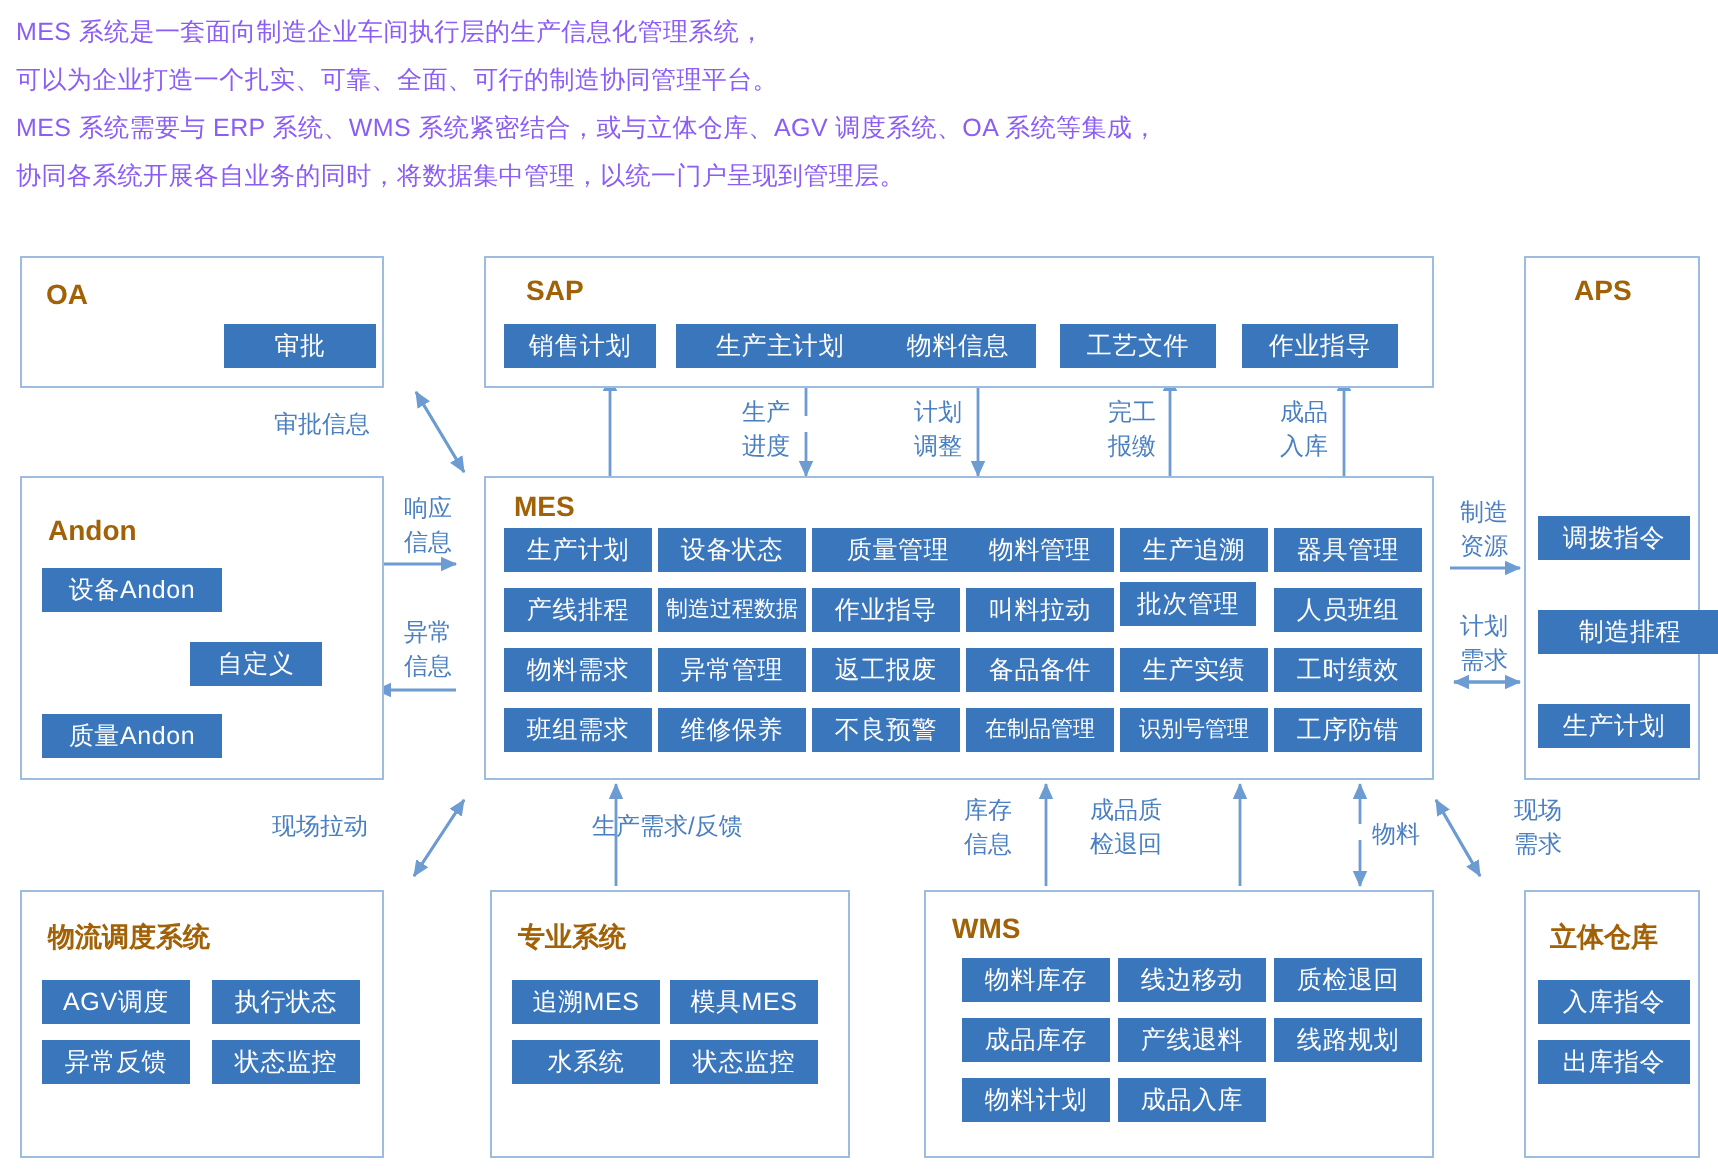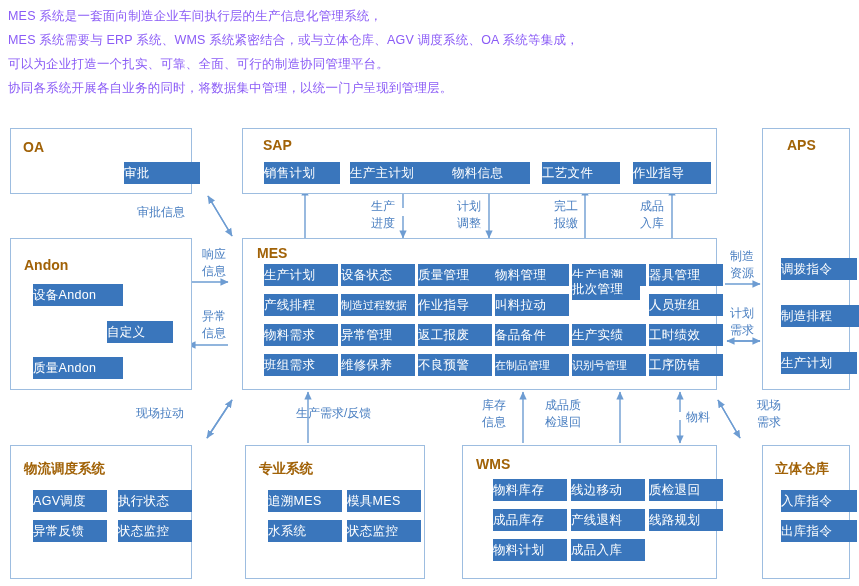--- a/index.html
+++ b/index.html
@@ -38,24 +38,24 @@
   .box-title.small{font-size:13.5px;}
 
   
   .tag{
     position:absolute;
     background:#3a76bc;
     color:#ffffff;
     font-size:12.5px;
     line-height:22px;
     height:22px;
+    text-align:center;
     white-space:nowrap;
     box-sizing:border-box;
     letter-spacing:0.3px;
-    margin-left:12px;
   }
   .tag.wide{font-size:11px;letter-spacing:0;}
 
   
   .clabel{
     position:absolute;
     color:#4a7fc1;
     font-size:12px;
     line-height:16px;
     white-space:nowrap;
@@ -66,22 +66,22 @@
   
   .arrow-svg{position:absolute;left:0;top:0;width:859px;height:586px;pointer-events:none;}
 </style>
 </head>
 <body>
 
 <div id="stage">
 
   <div class="intro">
     <div>MES 系统是一套面向制造企业车间执行层的生产信息化管理系统，</div>
+    <div>可以为企业打造一个扎实、可靠、全面、可行的制造协同管理平台。</div>
     <div>MES 系统需要与 ERP 系统、WMS 系统紧密结合，或与立体仓库、AGV 调度系统、OA 系统等集成，</div>
-    <div>可以为企业打造一个扎实、可靠、全面、可行的制造协同管理平台。</div>
     <div>协同各系统开展各自业务的同时，将数据集中管理，以统一门户呈现到管理层。</div>
   </div>
 
   <svg class="arrow-svg" viewBox="0 0 859 586">
     <defs>
       <marker id="ah" markerWidth="7" markerHeight="7" refX="5.4" refY="3" orient="auto">
         <path d="M0,0.4 L5.8,3 L0,5.6 z" fill="#6d9cd2"></path>
       </marker>
       <marker id="ah2" markerWidth="7" markerHeight="7" refX="5.4" refY="3" orient="auto">
         <path d="M0,0.4 L5.8,3 L0,5.6 z" fill="#6d9cd2"></path>
@@ -164,21 +164,21 @@
     <div class="tag" style="left:86px;top:25px;width:74px;">设备状态</div>
     <div class="tag" style="left:163px;top:25px;width:86px;">质量管理</div>
     <div class="tag" style="left:240px;top:25px;width:74px;">物料管理</div>
     <div class="tag" style="left:317px;top:25px;width:74px;">生产追溯</div>
     <div class="tag" style="left:394px;top:25px;width:74px;">器具管理</div>
 
     <div class="tag" style="left:9px;top:55px;width:74px;">产线排程</div>
     <div class="tag wide" style="left:86px;top:55px;width:74px;">制造过程数据</div>
     <div class="tag" style="left:163px;top:55px;width:74px;">作业指导</div>
     <div class="tag" style="left:240px;top:55px;width:74px;">叫料拉动</div>
-    <div class="tag" style="left:317px;top:39px;width:68px;">批次管理</div>
+    <div class="tag" style="left:317px;top:52px;width:68px;">批次管理</div>
     <div class="tag" style="left:394px;top:55px;width:74px;">人员班组</div>
 
     <div class="tag" style="left:9px;top:85px;width:74px;">物料需求</div>
     <div class="tag" style="left:86px;top:85px;width:74px;">异常管理</div>
     <div class="tag" style="left:163px;top:85px;width:74px;">返工报废</div>
     <div class="tag" style="left:240px;top:85px;width:74px;">备品备件</div>
     <div class="tag" style="left:317px;top:85px;width:74px;">生产实绩</div>
     <div class="tag" style="left:394px;top:85px;width:74px;">工时绩效</div>
 
     <div class="tag" style="left:9px;top:115px;width:74px;">班组需求</div>

